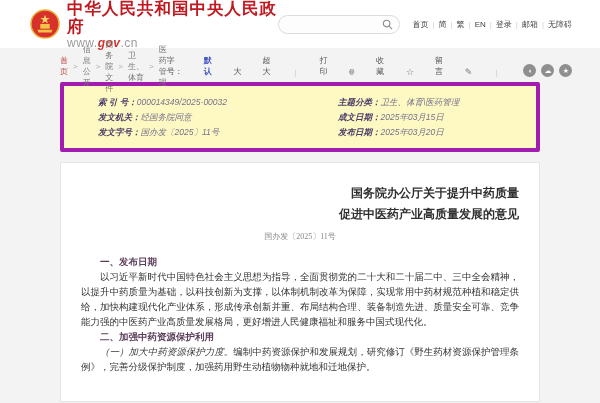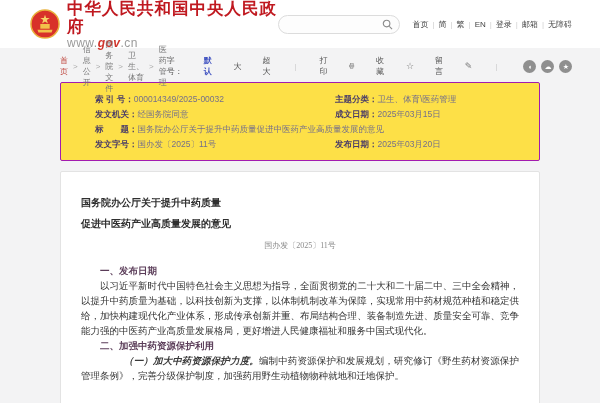--- a/index.html
+++ b/index.html
@@ -28,55 +28,55 @@
   .top-nav .sep{ color:#cfcfcf; }
 
   
   .content-bg{ padding-top:9px; }
   .content-inner{ width:480px; margin:0 auto; }
 
   .breadcrumb-row{ display:flex; justify-content:space-between; align-items:center; height:18px; }
   .breadcrumb{ display:flex; align-items:center; gap:5px; font-size:8px; color:#777; }
   .breadcrumb .crumb-home{ color:#c04a42; }
   .breadcrumb .bc-sep{ color:#aaa; }
-  .toolbar{ display:flex; align-items:center; gap:21px; font-size:8px; color:#555; }
+  .toolbar{ display:flex; align-items:flex-end; gap:21px; font-size:8px; color:#555; }
   .toolbar .active{ color:#3f51c0; font-weight:bold; }
   .toolbar .tsep{ color:#ccc; margin:0 2px; }
   .toolbar .glyph{ font-size:9px; color:#777; }
   .share-circle{
     width:13px; height:13px; border-radius:50%; background:#8f8f8f; color:#fff;
     display:inline-flex; align-items:center; justify-content:center; font-size:7px; line-height:1;
   }
   .share-group{ display:flex; gap:5px; margin-left:3px; }
 
   
   .meta-card{
-    margin-top:7px; background:#fde047; border:1px solid #a21caf; border-radius:2px;
-    padding:9px 14px 8px 34px; font-size:8.5px;
+    margin-top:7px; background:#fef9c3; border:4px solid #a21caf; border-radius:2px;
+    padding:9px 14px 8px 34px; font-size:8.5px;font-style:italic;
   }
   .meta-row{ display:flex; line-height:15px; }
   .meta-col{ display:flex; }
   .meta-col.left{ width:240px; }
   .meta-label{ color:#4a3d68; font-weight:bold; white-space:pre; }
   .meta-value{ color:#75708a; }
 
   
   .doc-card{
     margin-top:10px; background:#fff; border:1px solid #e3e3e3; border-radius:2px;
     padding:20px 20px 14px 20px; height:240px;
   }
-  .doc-title{ text-align:left; font-size:10px; font-weight:bold; color:#2f2f2f;
+  .doc-title{ text-align:right; font-size:12px; font-weight:bold; color:#2f2f2f;
     line-height:21px; font-family:"Liberation Serif","DejaVu Serif",serif; }
   .doc-number{ text-align:center; font-size:8px; color:#8a8a8a; margin-top:6px;
     font-family:"Liberation Serif","DejaVu Serif",serif;}
   .doc-body{ margin-top:12px; font-size:9.5px; line-height:15px; color:#333; text-align:justify; }
   .doc-body p{ margin:0; }
   .doc-body .indent{ text-indent:2em; }
   .sec-heading{ font-weight:bold; color:#5b3d59; }
-  .item-lead{ font-weight:bold; font-style:italic; color:#3a3a3a;margin-left:24px; }
+  .item-lead{ font-weight:normal; font-style:italic; color:#3a3a3a; }
 </style>
 </head>
 <body>
 
 <div class="page">
 
   <header class="site-header">
     <div class="logo">
       <svg class="emblem" viewBox="0 0 32 32">
         <circle cx="16" cy="16" r="15" fill="#d8312a"></circle>
@@ -171,26 +171,20 @@
           <div class="meta-col left">
             <span class="meta-label">发文机关：</span>
             <span class="meta-value">经国务院同意</span>
           </div>
           <div class="meta-col">
             <span class="meta-label">成文日期：</span>
             <span class="meta-value">2025年03月15日</span>
           </div>
         </div>
         <div class="meta-row">
-          <div class="meta-col">
-            <span class="meta-label">标　　题：</span>
-            <span class="meta-value">国务院办公厅关于提升中药质量促进中医药产业高质量发展的意见</span>
-          </div>
-        </div>
-        <div class="meta-row">
           <div class="meta-col left">
             <span class="meta-label">发文字号：</span>
             <span class="meta-value">国办发〔2025〕11号</span>
           </div>
           <div class="meta-col">
             <span class="meta-label">发布日期：</span>
             <span class="meta-value">2025年03月20日</span>
           </div>
         </div>
       </div>

